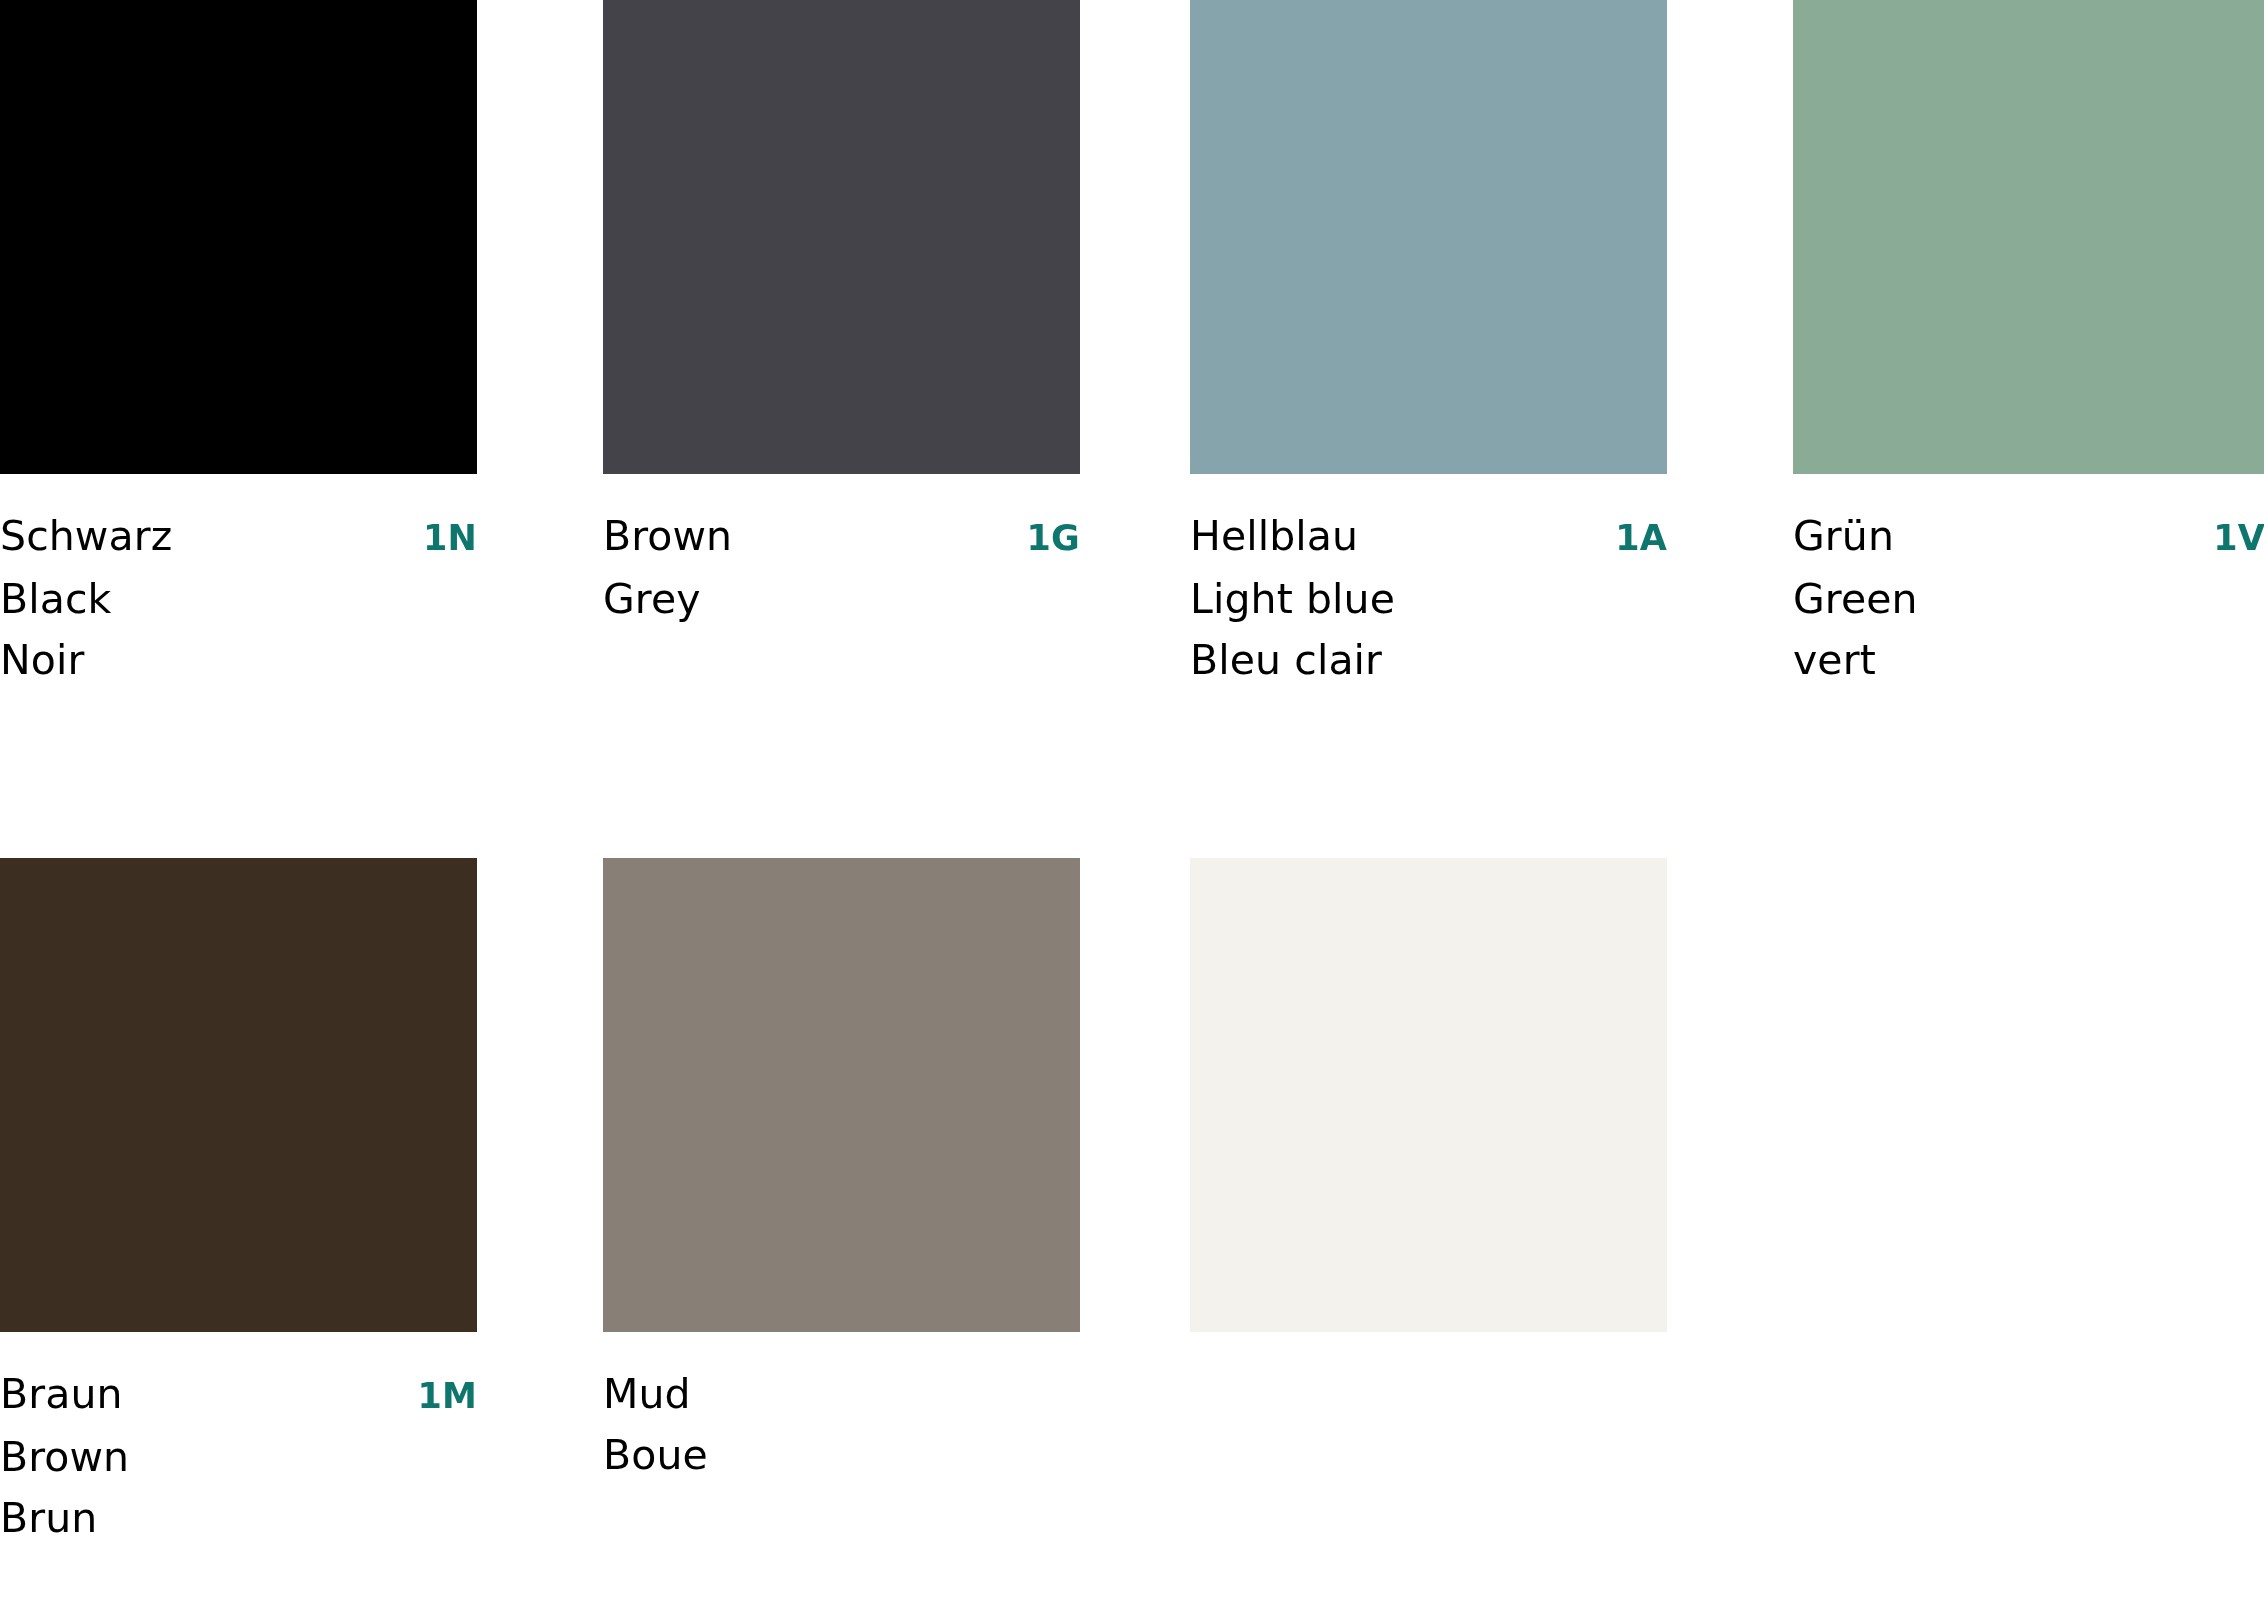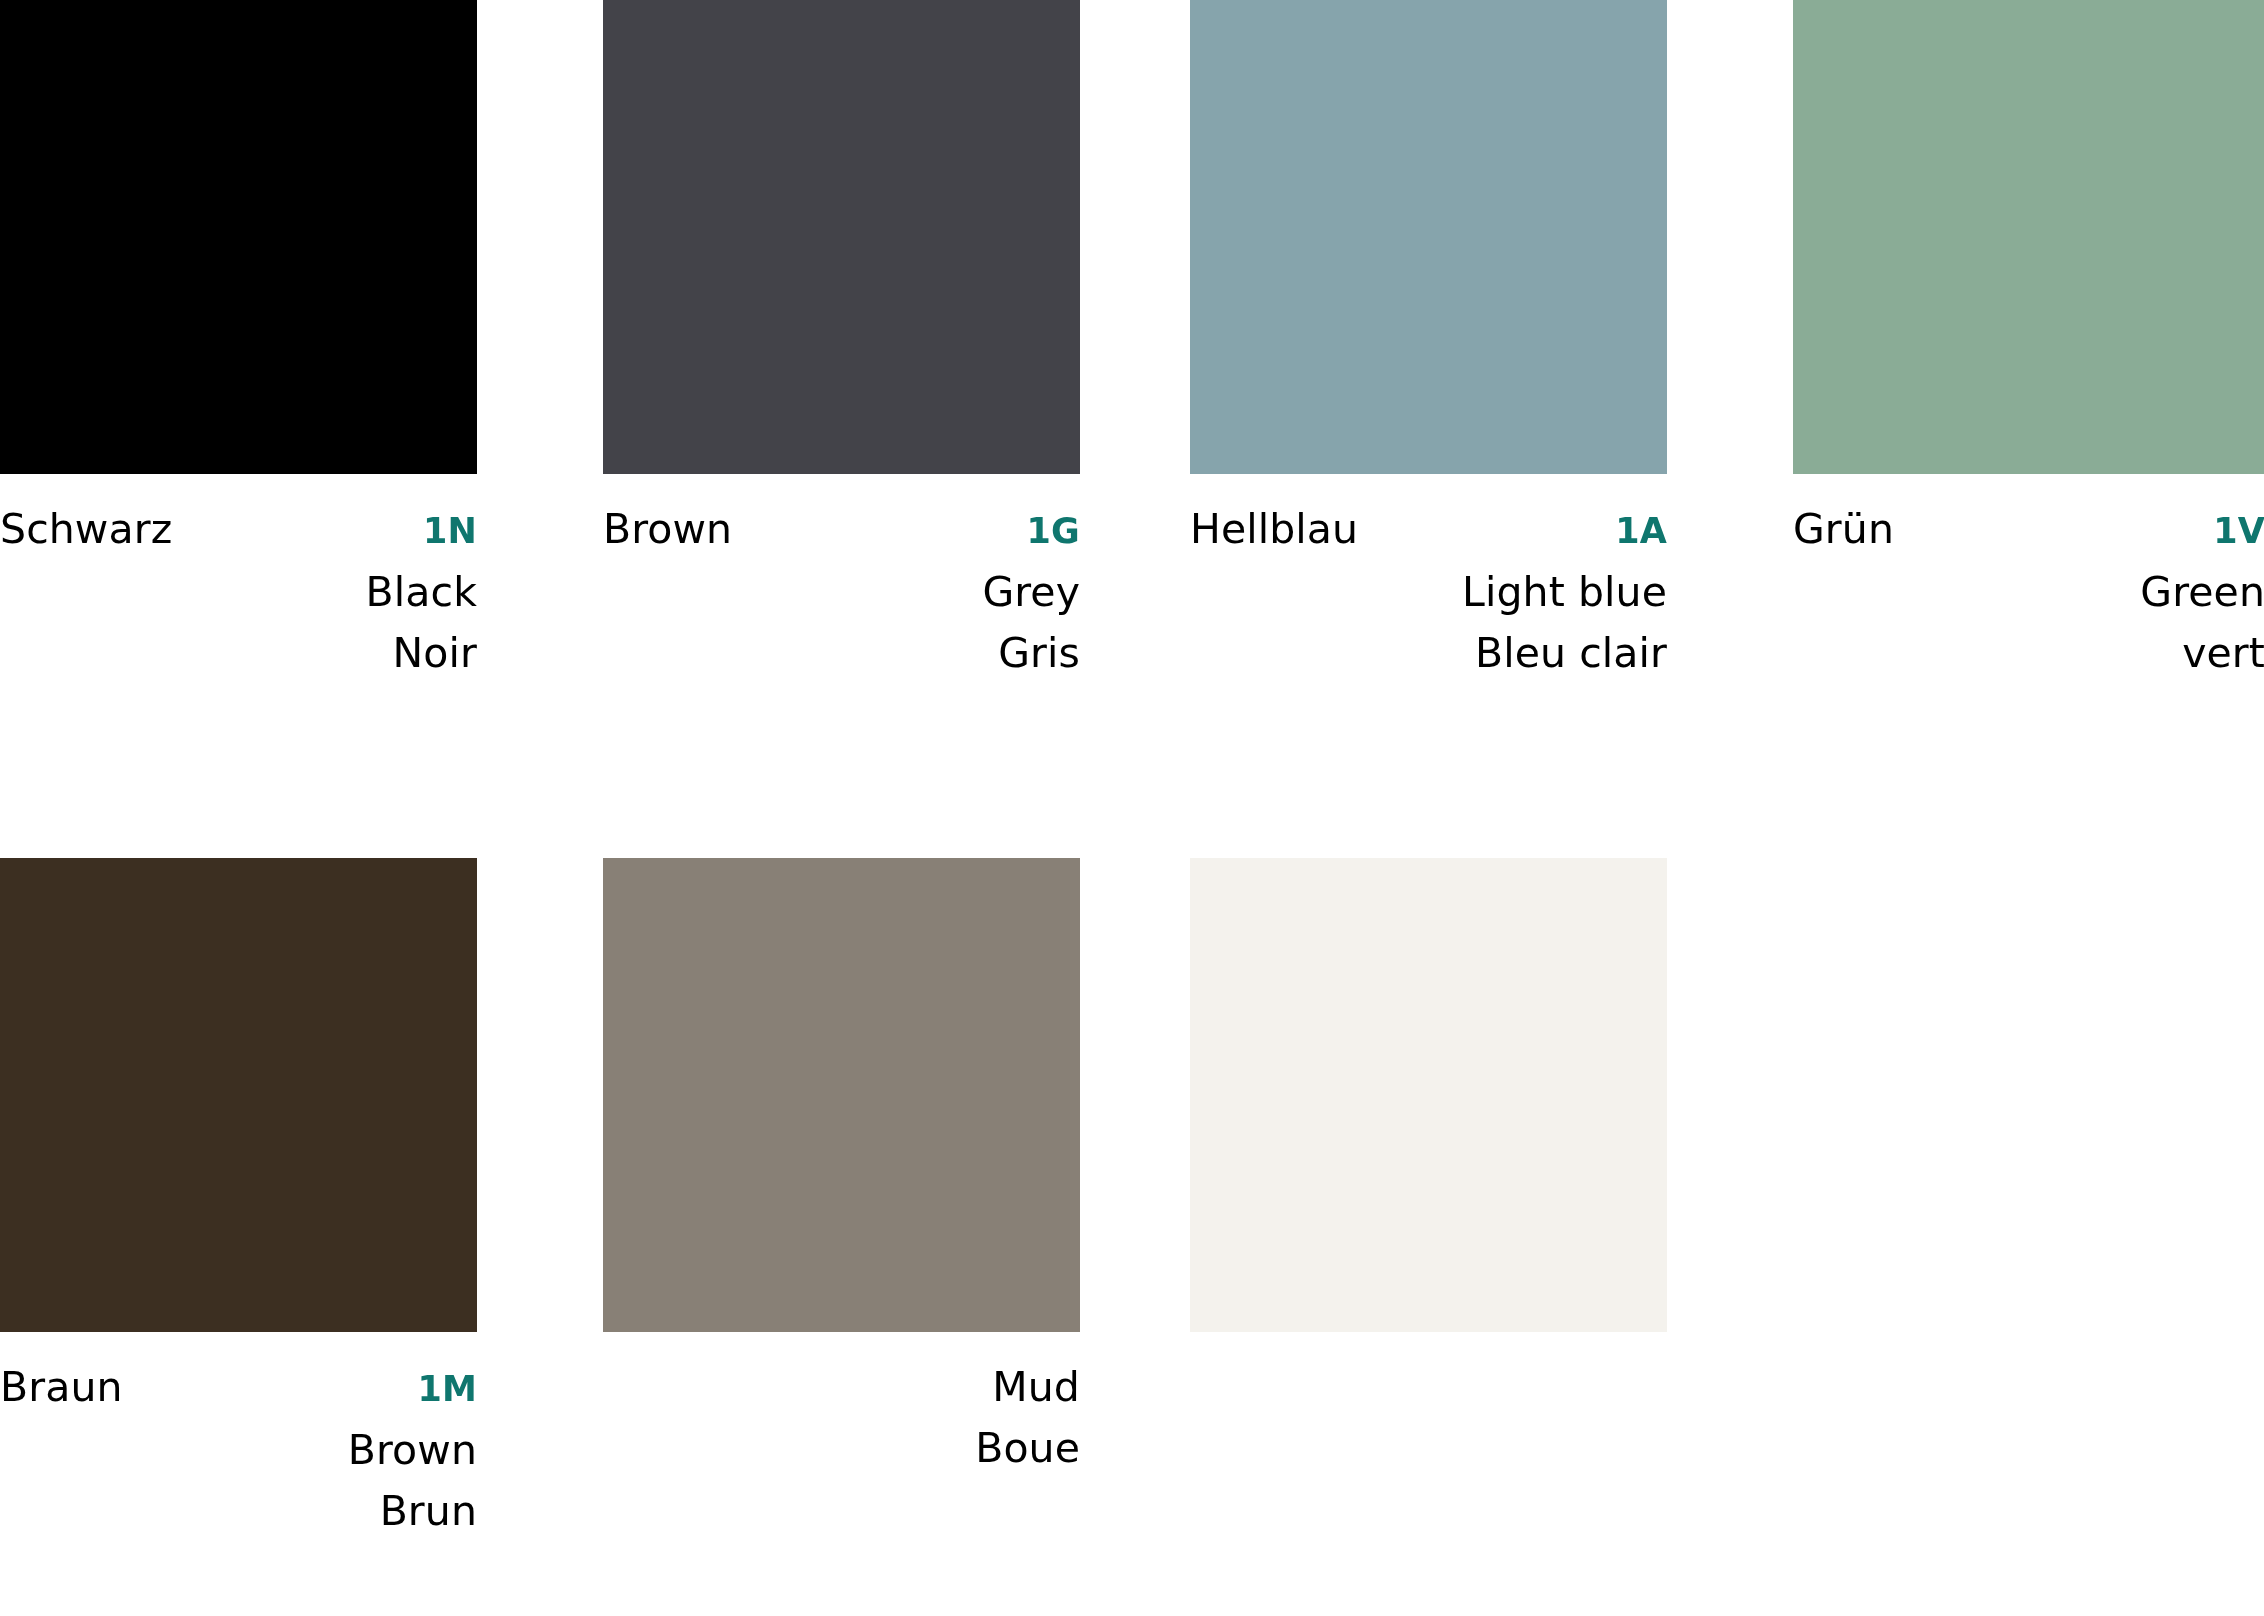--- a/index.html
+++ b/index.html
@@ -32,22 +32,21 @@
   }
 
   .chip {
     width: 100%;
     display: block;
   }
 
   .caption {
     position: relative;
     width: 100%;
-    padding-top: 25px;
-    text-align: right;
+    padding-top: 32px;
   }
 
   .caption-head {
     display: flex;
     align-items: baseline;
     justify-content: space-between;
     width: 100%;
   }
 
   .name-de,
@@ -102,21 +101,20 @@
       </div>
     </div>
     <div class="cell col-1 row-0">
       <div class="chip" style="background-color: rgb(67, 67, 73);"></div>
       <div class="caption">
         <div class="caption-head">
           <span class="name-de">Brown</span>
           <span class="code">1G</span>
         </div>
         <div class="name-en">Grey</div>
-        <div class="name-fr">Gris</div>
       </div>
     </div>
     <div class="cell col-2 row-0">
       <div class="chip" style="background-color: rgb(134, 164, 172);"></div>
       <div class="caption">
         <div class="caption-head">
           <span class="name-de">Hellblau</span>
           <span class="code">1A</span>
         </div>
         <div class="name-en">Light blue</div>

